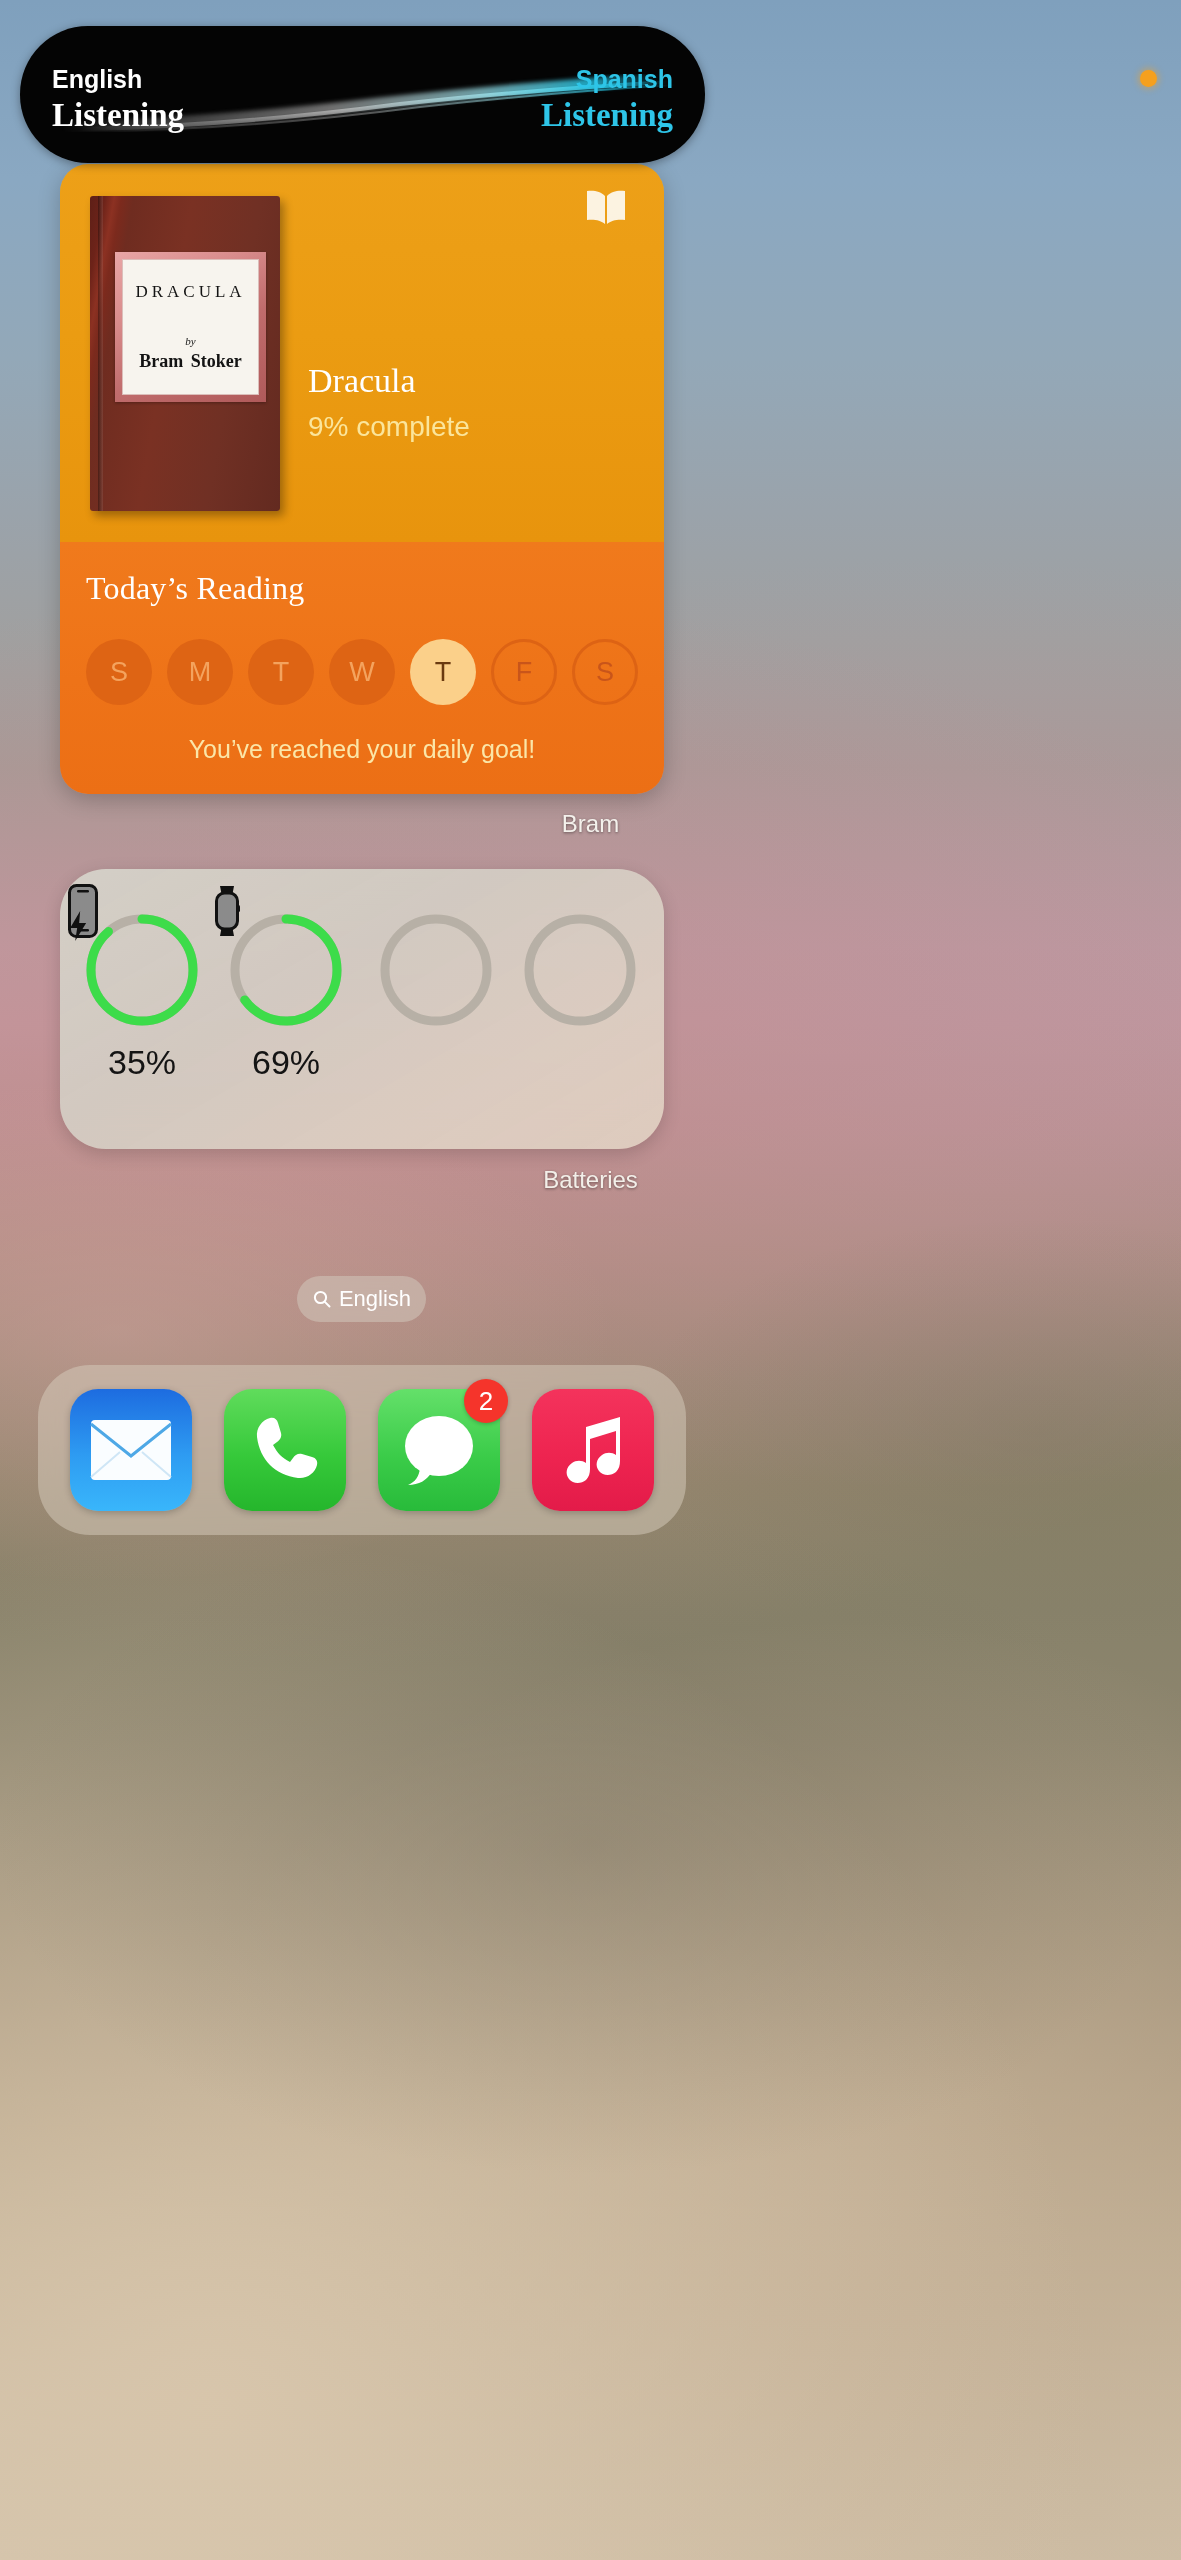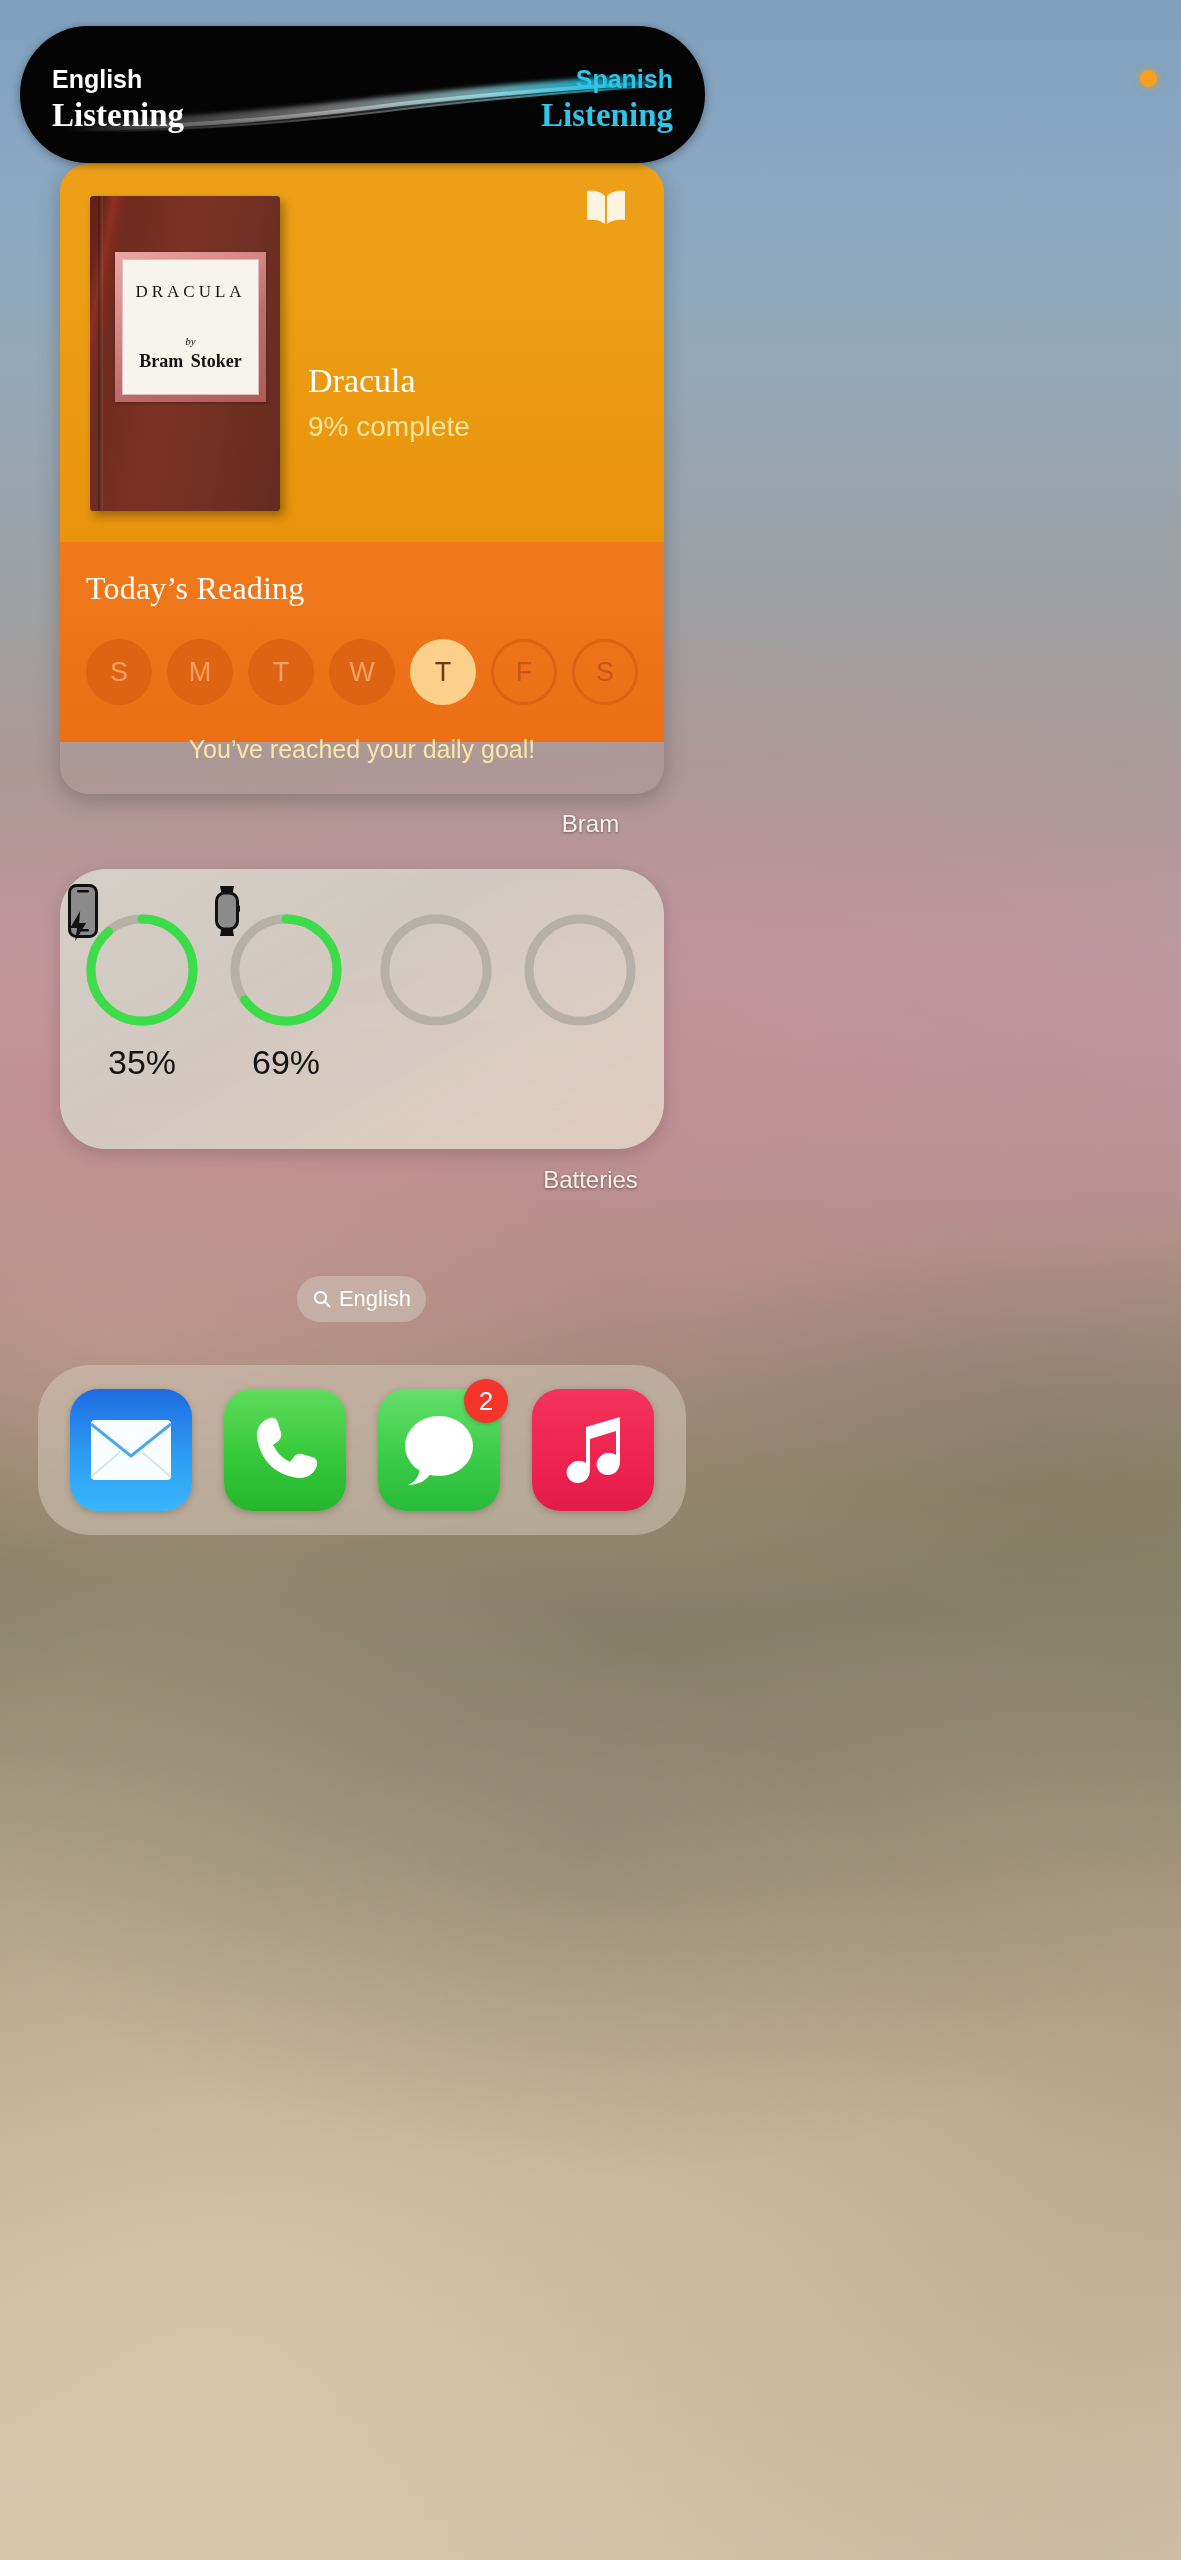--- a/index.html
+++ b/index.html
@@ -137,21 +137,21 @@
   }
   #book-meta .title{
     font-family:"Liberation Serif", serif;
     font-size:34px; color:#ffffff; font-weight:400; line-height:1.1;
   }
   #book-meta .progress{
     font-size:28px; color:#fbe59b; font-weight:400; margin-top:12px;
   }
 
   #books-bottom{
-    position:relative; height:200px;
+    position:relative; height:252px;
     background:linear-gradient(180deg,#f07a1c 0%, #ee7318 55%, #ec6f15 100%);
     padding:28px 26px 0 26px;
   }
   #reading-title{
     font-family:"Liberation Serif", serif;
     font-size:32px; color:#ffffff; font-weight:400; letter-spacing:0.2px;
   }
   #days-row{
     display:flex; justify-content:space-between;
     margin-top:32px; padding:0 0px;

